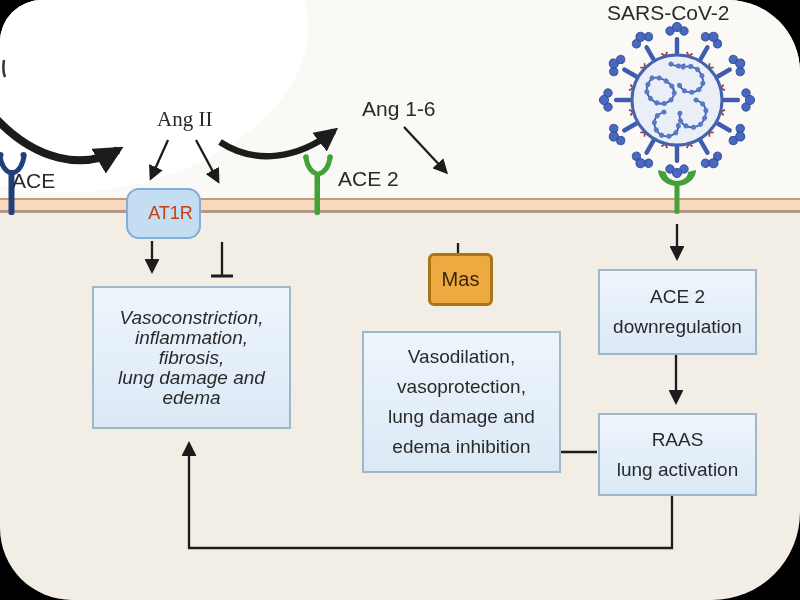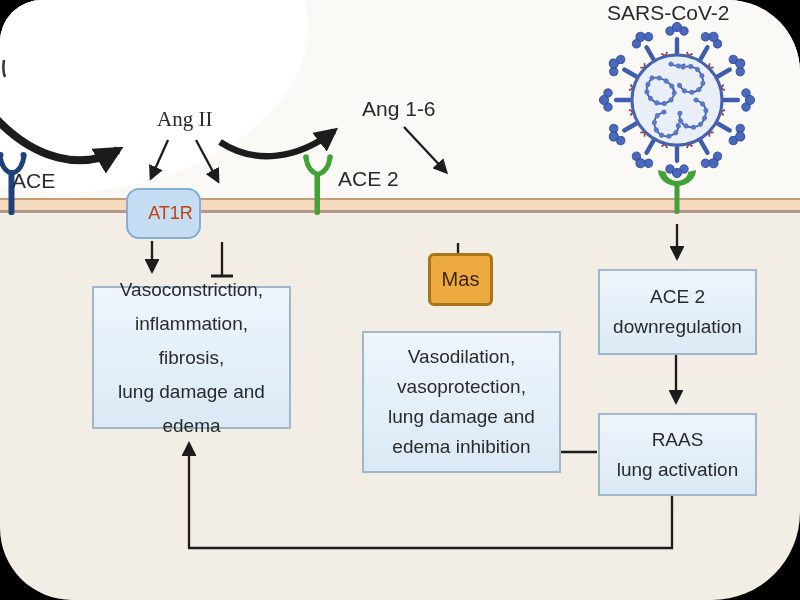--- a/index.html
+++ b/index.html
@@ -39,21 +39,21 @@
     background:var(--mas-fill,#ecaa40);
     border:3px solid var(--mas-border,#a87518);
     color:#3d2508;font-size:20px;
   }
   .effect-box{
     position:absolute;z-index:10;display:flex;align-items:center;justify-content:center;
     text-align:center;white-space:pre-line;font-size:19px;
     background:linear-gradient(var(--effect-box-fill-top,#eef5fc),var(--effect-box-fill-bottom,#dbe9f6));
     border:2px solid var(--effect-box-border,#9fb6cb);
   }
-  .lh27{line-height:34px;}
+  .lh27{line-height:20px;font-style:italic;}
   .lh30{line-height:30px;}
   
   .arrow-thin{stroke:var(--arrow-color,#1c1c1c);stroke-width:2.3;fill:none;}
   .arrow-thick1{stroke:var(--arrow-color,#1c1c1c);stroke-width:8;fill:none;}
   .arrow-thick2{stroke:var(--arrow-color,#1c1c1c);stroke-width:6.5;fill:none;}
   .tbar{stroke:var(--arrow-color,#1c1c1c);stroke-width:3;fill:none;}
   .ace-fill{fill:var(--ace-receptor,#20407c);}
   .ace-arm{stroke:var(--ace-receptor,#20407c);stroke-width:5;fill:none;stroke-linecap:round;}
   .ace2-fill{fill:var(--ace2-receptor,#43a13a);}
   .ace2-arm{stroke:var(--ace2-receptor,#43a13a);stroke-width:5;fill:none;stroke-linecap:round;}

